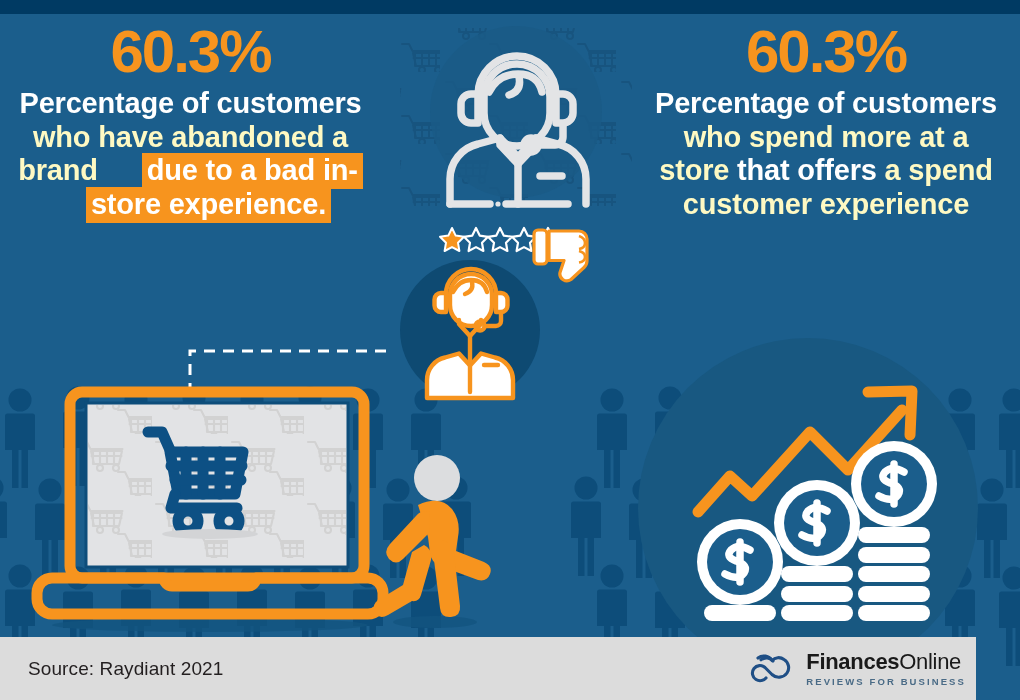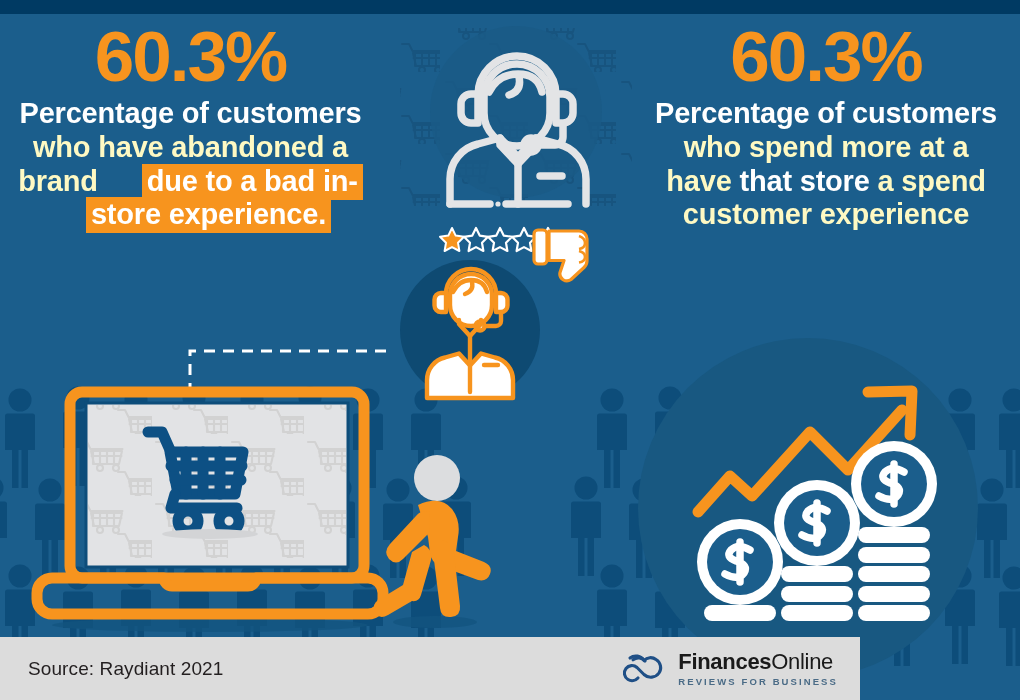--- a/index.html
+++ b/index.html
@@ -20,43 +20,43 @@
   svg.layer{display:block;}
 
   
   .topbar{
     position:absolute;left:0;top:0;width:1020px;height:14px;
     background:#003a63;z-index:40;
   }
 
   
   .footer{
-    position:absolute;left:0;top:637px;width:860px;height:63px;
+    position:absolute;left:0;top:637px;width:976px;height:63px;
     background:#dcdcdc;z-index:40;
     display:flex;align-items:center;justify-content:space-between;
-    box-sizing:border-box;padding:0 22px 0 28px;
+    box-sizing:border-box;padding:0 10px 0 28px;
   }
   .source-text{
     font-size:19px;color:#231f20;letter-spacing:.1px;white-space:nowrap;
   }
   .logo-wrap{display:flex;align-items:center;gap:2px;}
   .logo-text{display:flex;flex-direction:column;line-height:1;}
   .logo-title{font-size:22px;font-weight:bold;color:#1a1a1a;white-space:nowrap;letter-spacing:-.3px;}
   .logo-title .light{font-weight:normal;}
   .logo-sub{
     font-size:9.5px;font-weight:bold;color:#4a6b86;letter-spacing:2.1px;
     margin-top:4px;white-space:nowrap;text-align:right;
   }
 
   
   .stat-block{position:absolute;z-index:30;}
   .stat-left{left:18px;top:24px;width:345px;text-align:center;}
   .stat-right{left:650px;top:24px;width:352px;text-align:center;}
   .big-number{
-    font-size:71px;font-weight:bold;color:#f7941e;
+    font-size:60px;font-weight:bold;color:#f7941e;
     line-height:.92;letter-spacing:-2px;margin:0;text-align:center;
   }
   .caption{
     font-size:29px;font-weight:bold;color:#ffffff;
     line-height:1.16;margin-top:8px;letter-spacing:-.2px;
   }
   .caption .or{color:#fef9c3;}
   .caption .hl{
     background:#f7941e;color:#ffffff;
     padding:1px 5px 3px 5px;
@@ -310,21 +310,21 @@
   <div class="stat-block stat-left">
     <div class="big-number">60.3%</div>
     <div class="caption">
       <span>Percentage of </span><span>customers </span><span class="or">who have abandoned a brand </span><span class="hl">due to a bad in-store experience.</span>
     </div>
   </div>
 
   <div class="stat-block stat-right">
     <div class="big-number">60.3%</div>
     <div class="caption">
-      <span>Percentage of </span><span>customers </span><span class="or">who spend more at a have </span><span>that store </span><span class="or">a spend customer experience</span>
+      <span>Percentage of </span><span>customers </span><span class="or">who spend more at a store </span><span>that offers </span><span class="or">a spend customer experience</span>
     </div>
   </div>
 
   <div class="footer">
     <div class="source-text">Source: Raydiant 2021</div>
     <div class="logo-wrap">
       <svg width="62" height="40" viewBox="0 0 62 40">
         <path d="M16 9 a9.5 9.5 0 0 1 14 2.5 a9 9 0 0 1 12 -1 a9.5 9.5 0 0 1 3 13.5 a10 10 0 0 1 -15 1.5 l-7 -7 a7.5 7.5 0 0 0 -11 1 a7.5 7.5 0 0 0 2 11 a8 8 0 0 0 10 -1.5" fill="none" stroke="#1f4f86" stroke-width="3.1" stroke-linecap="round" stroke-linejoin="round"></path>
         <path d="M31 12 a8.5 8.5 0 0 0 -12 -1.2" fill="none" stroke="#1f4f86" stroke-width="3.1" stroke-linecap="round"></path>
       </svg>

